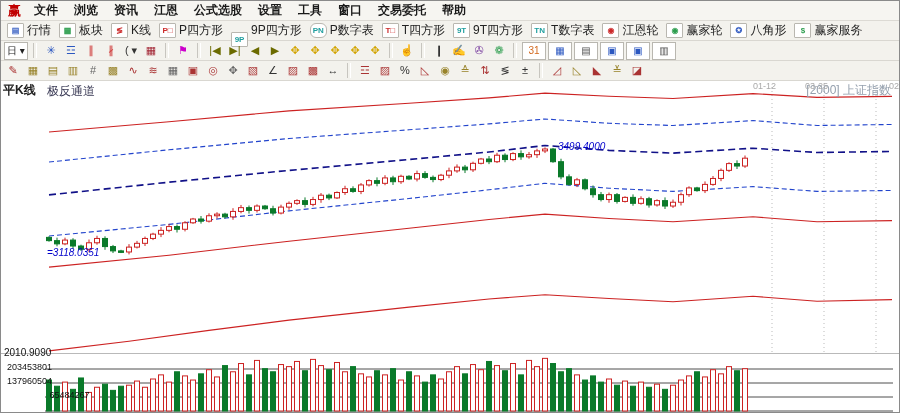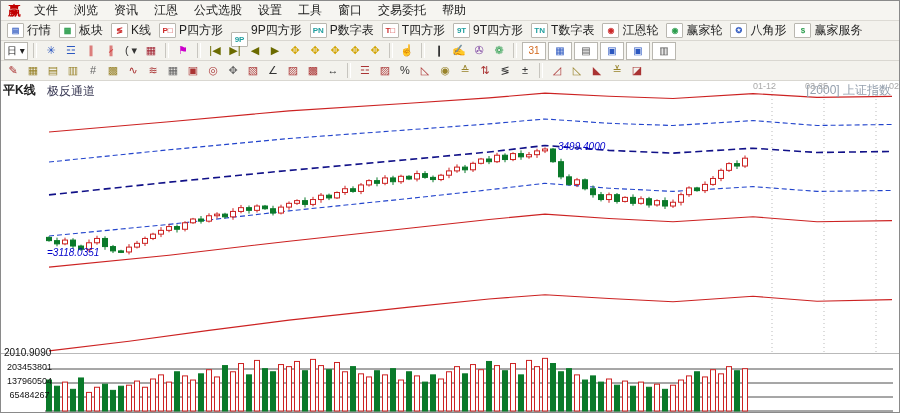--- a/index.html
+++ b/index.html
@@ -1,21 +1,21 @@
 <!DOCTYPE html>
 <html><head>
 <meta charset="utf-8">
 <style>
   html,body{margin:0;padding:0;background:#e8e8e8;}
   .window{width:900px;height:413px;border:1px solid #8a8a8a;box-sizing:border-box;background:#fff;
           position:relative;font-family:"Liberation Sans",sans-serif;overflow:hidden;}
   .menubar{height:19px;display:flex;align-items:center;background:#f6f5f1;border-bottom:1px solid #dcdad4;
            padding-left:2px;font-size:12px;color:#1a1a1a;}
   .logo{color:#c00000;font-weight:700;font-size:13px;padding:0 5px;}
-  .menu-item{padding:1px 8px;cursor:default;}
+  .menu-item{padding:1px 8px;cursor:default;font-weight:bold;}
   .toolbar{display:flex;align-items:center;background:#f3f2ed;border-bottom:1px solid #d9d7d1;
            padding:0 2px;height:20px;box-sizing:border-box;}
   .tb-btn{display:flex;align-items:center;gap:3px;padding:0 4px;font-size:12px;color:#222;height:18px;cursor:default;}
   .tb-ico{display:inline-flex;align-items:center;justify-content:center;width:15px;height:13px;font-size:8px;
           font-weight:700;background:#fff;border:1px solid #b9b7b0;border-radius:1px;line-height:1;}
   .ni{width:18px;height:16px;display:flex;align-items:center;justify-content:center;font-size:11px;
       margin:0 1px;line-height:1;cursor:default;}
   .ni.box{background:#fff;border:1px solid #b9b7b0;width:22px;font-size:10px;gap:1px;}
   .sep{width:2px;height:15px;border-left:1px solid #c7c5bf;border-right:1px solid #ffffff;margin:0 4px;}
   .chart-area{position:relative;width:898px;height:332px;background:#ffffff;}
@@ -66,21 +66,21 @@
       </span>
       <span class="tb-btn">
         <span class="tb-ico" style="color: rgb(204, 42, 42);">P□</span>
         <span>P四方形</span>
       </span>
       <span class="tb-btn">
         <span class="tb-ico" style="color: rgb(31, 158, 158); margin-top: 18px;">9P</span>
         <span>9P四方形</span>
       </span>
       <span class="tb-btn">
-        <span class="tb-ico" style="color: rgb(31, 158, 158);">PN</span>
+        <span class="tb-ico" style="color: rgb(31, 158, 158); border-radius: 6px;">PN</span>
         <span>P数字表</span>
       </span>
       <span class="tb-btn">
         <span class="tb-ico" style="color: rgb(204, 42, 42);">T□</span>
         <span>T四方形</span>
       </span>
       <span class="tb-btn">
         <span class="tb-ico" style="color: rgb(31, 158, 158); text-align: right;">9T</span>
         <span>9T四方形</span>
       </span>
@@ -475,15 +475,15 @@
     <div class="ov fdate" style="left:752px;">01-12</div>
     <div class="ov fdate" style="left:804px;">03-25</div>
     <div class="ov fdate" style="left:888px;">02-03</div>
 
     <div class="ov anno" style="left:557px;top:60px;">3499.4000</div>
     <div class="ov anno" style="left:46px;top:166px;">=3118.0351</div>
     <div class="ov panebtm">2010.9090</div>
 
     <div class="ov vlabel" style="top:281px;">203453801</div>
     <div class="ov vlabel" style="top:295px;">137960504</div>
-    <div class="ov vlabel" style="top:309px;">65484267</div>
+    <div class="ov vlabel" style="top:309px;padding-left:40px;">65484267</div>
   </div>
 </div>
 
 </body></html>

